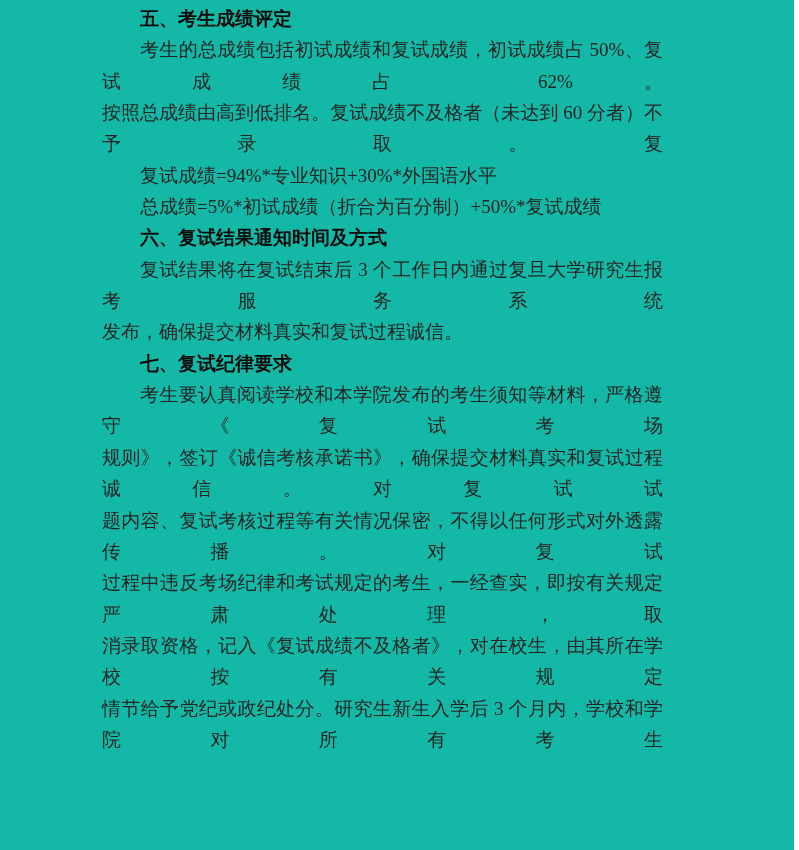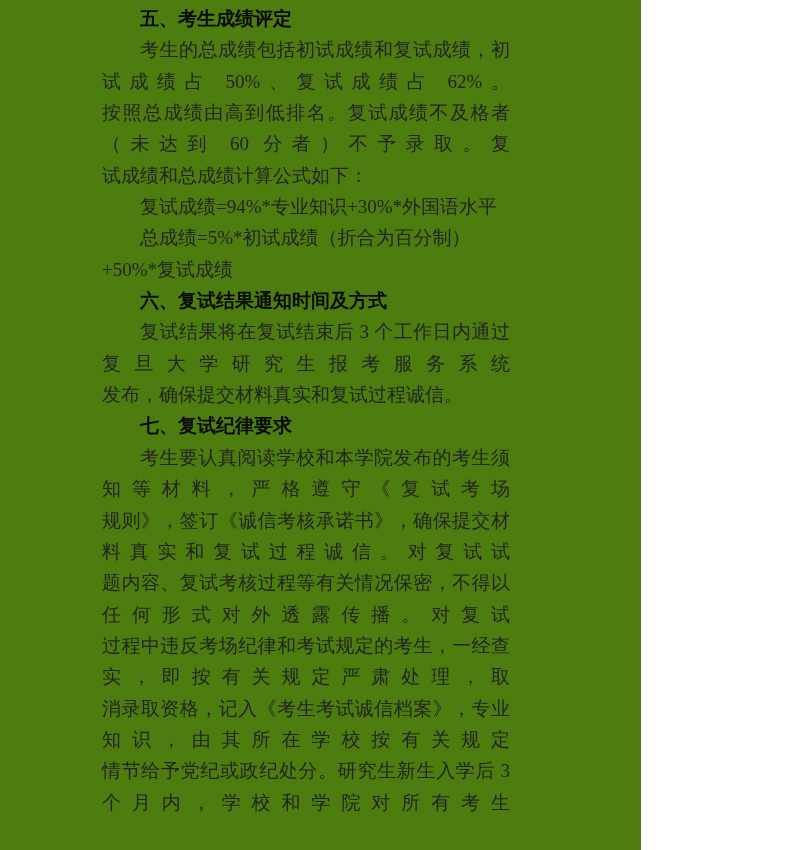--- a/index.html
+++ b/index.html
@@ -3,23 +3,23 @@
 <meta charset="utf-8">
 <style>
   html, body { margin: 0; padding: 0; }
   body {
     width: 799px; height: 850px;
     background: #ffffff;
     overflow: hidden;
   }
   .page {
     box-sizing: border-box;
-    width: 641px; height: 850px;
+    width: 794px; height: 850px;
     padding: 3px 131px 0 102px;
-    background: #4d7c0f;
+    background: #14b8a6;
     font-family: "Liberation Serif", "DejaVu Serif", serif;
     font-size: 19px;
     line-height: 31.35px;
     color: #242424;
   }
   .text-line { min-height: 31.35px; }
   .fill {
     text-align: justify;
     text-align-last: justify;
     text-justify: inter-character;
@@ -32,28 +32,27 @@
   .ind2 { text-indent: 2em; }
 </style>
 </head>
 <body>
 
 <div class="page">
   <div id="doc-body">
       <div class="text-line heading ind2">五、考生成绩评定</div>
       <div class="text-line ind2 fill">考生的总成绩包括初试成绩和复试成绩，初试成绩占 50%、复试成绩占 62%。</div>
       <div class="text-line fill">按照总成绩由高到低排名。复试成绩不及格者（未达到 60 分者）不予录取。复</div>
-      <div class="text-line">试成绩和总成绩计算公式如下：</div>
       <div class="text-line ind2">复试成绩=94%*专业知识+30%*外国语水平</div>
       <div class="text-line ind2">总成绩=5%*初试成绩（折合为百分制）+50%*复试成绩</div>
       <div class="text-line heading ind2">六、复试结果通知时间及方式</div>
       <div class="text-line ind2 fill">复试结果将在复试结束后 3 个工作日内通过复旦大学研究生报考服务系统</div>
       <div class="text-line">发布，确保提交材料真实和复试过程诚信。</div>
       <div class="text-line heading ind2">七、复试纪律要求</div>
       <div class="text-line ind2 fill">考生要认真阅读学校和本学院发布的考生须知等材料，严格遵守《复试考场</div>
       <div class="text-line fill">规则》，签订《诚信考核承诺书》，确保提交材料真实和复试过程诚信。对复试试</div>
       <div class="text-line fill">题内容、复试考核过程等有关情况保密，不得以任何形式对外透露传播。对复试</div>
       <div class="text-line fill">过程中违反考场纪律和考试规定的考生，一经查实，即按有关规定严肃处理，取</div>
-      <div class="text-line fill">消录取资格，记入《考生考试诚信档案》，专业知识，由其所在学校按有关规定</div>
+      <div class="text-line fill">消录取资格，记入《复试成绩不及格者》，对在校生，由其所在学校按有关规定</div>
       <div class="text-line fill">情节给予党纪或政纪处分。研究生新生入学后 3 个月内，学校和学院对所有考生</div>
     </div>
 
 </div>
 
 </body></html>

